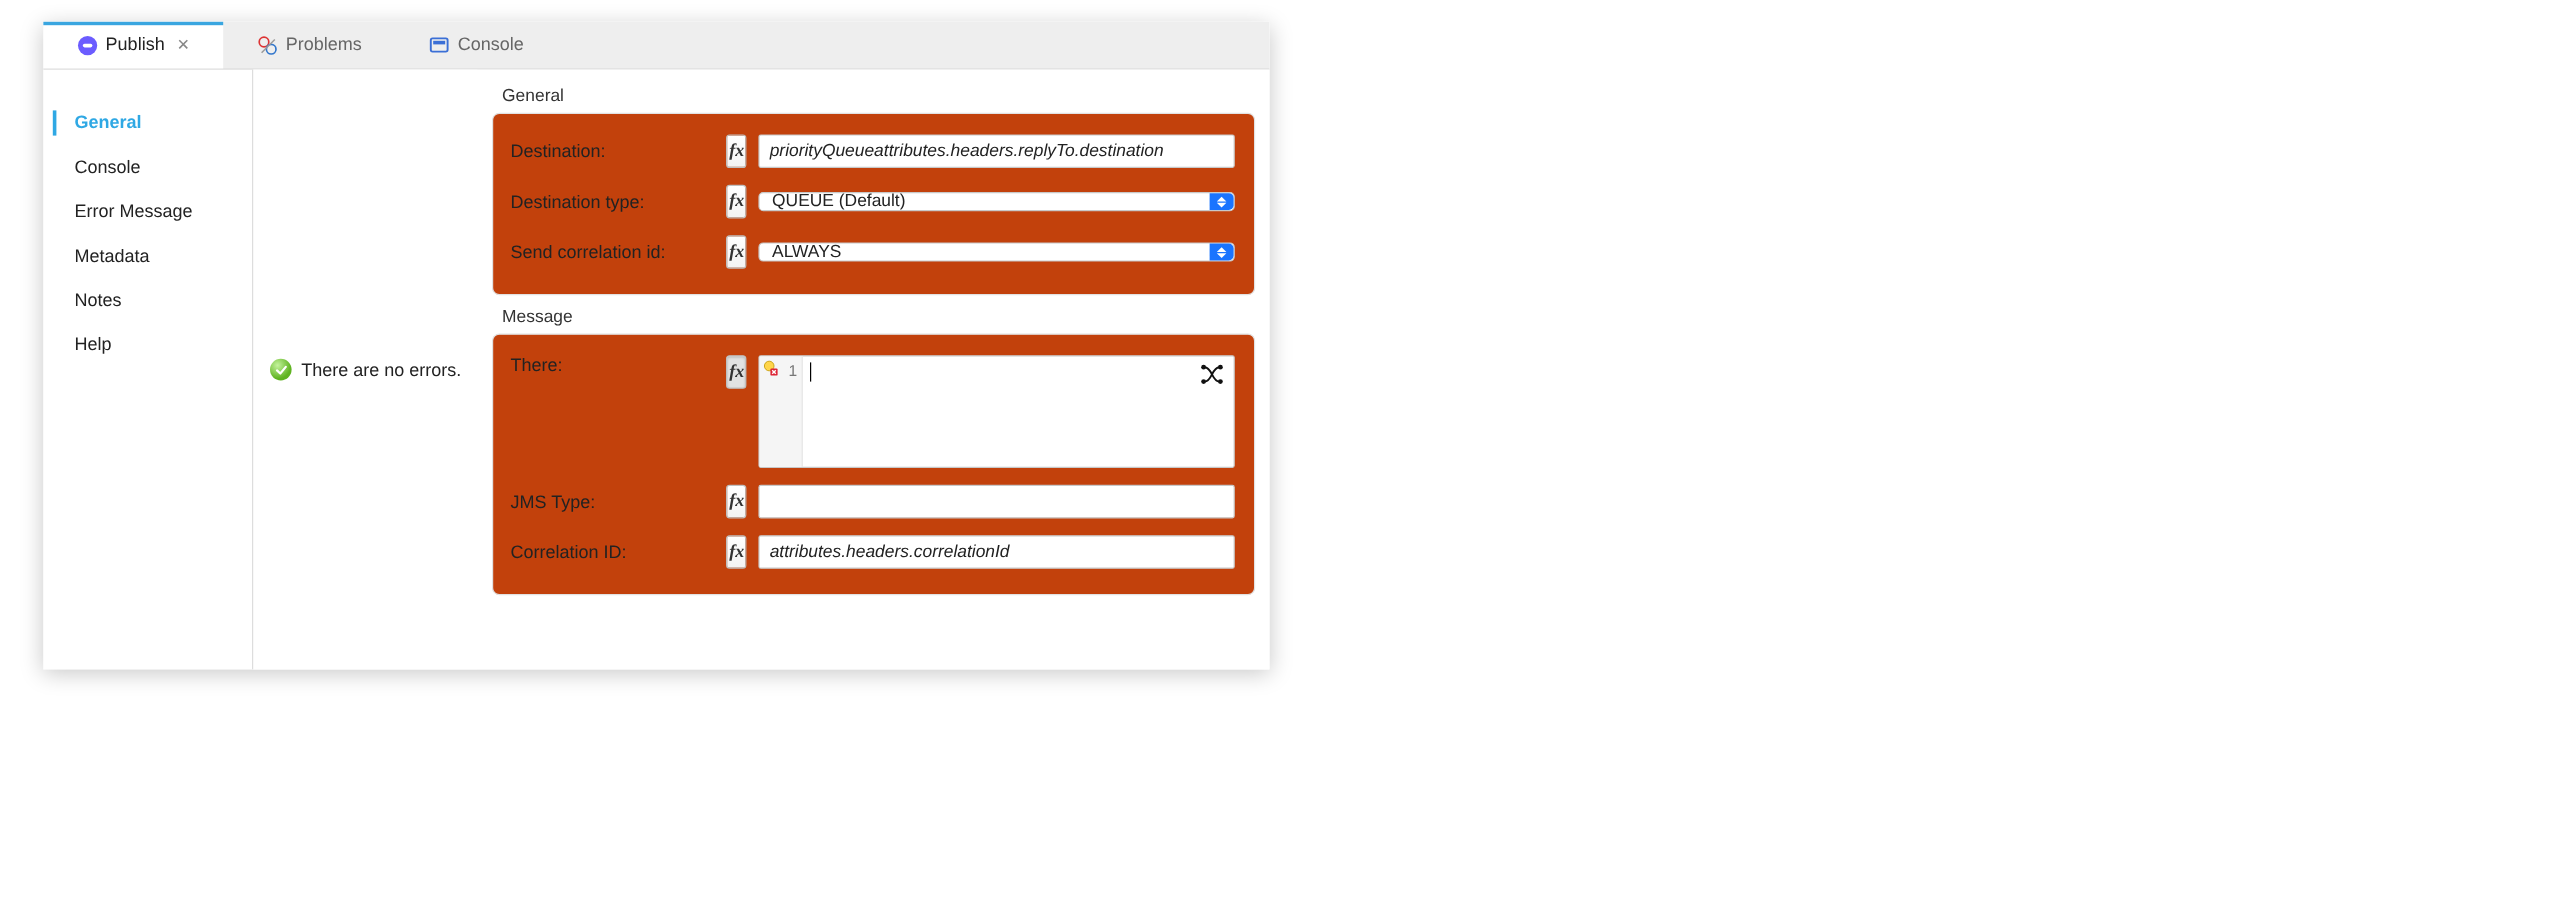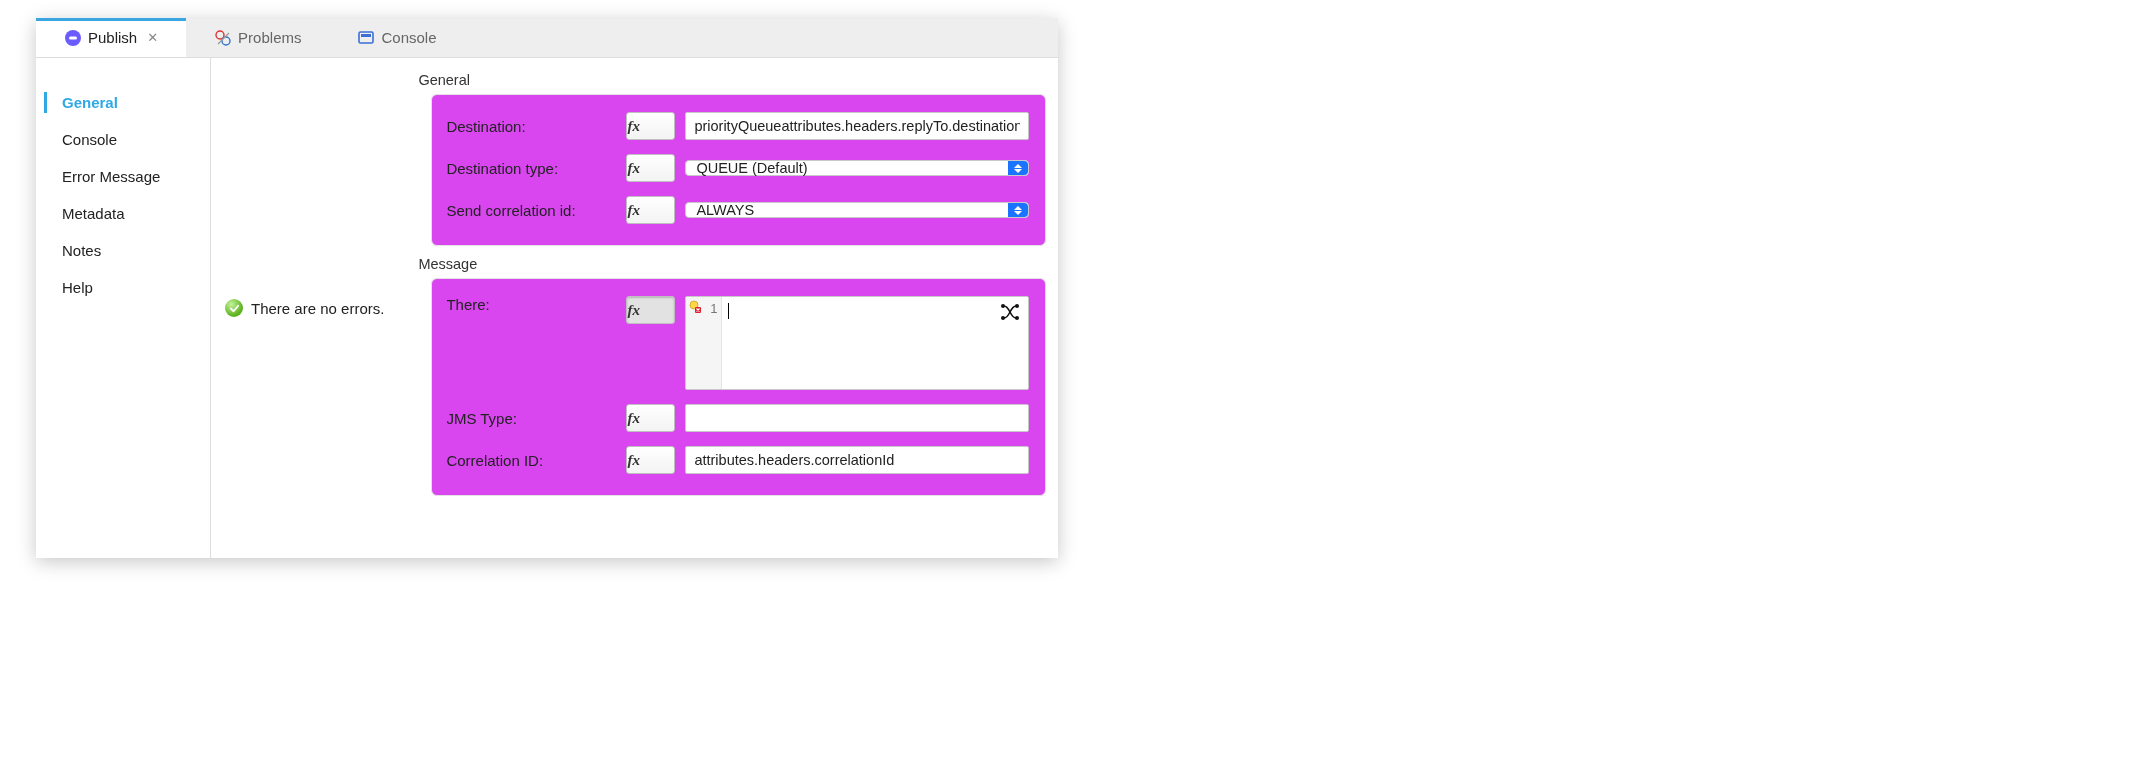--- a/index.html
+++ b/index.html
@@ -107,43 +107,42 @@
     flex:1; overflow:auto;
     padding: 4px 12px 12px 12px;
   }
 
   .section-title {
     font-size: 14.5px;
     color:#333;
     padding: 10px 8px 6px 8px;
   }
   .section-box {
-    background:#d946ef;
+    background:#c2410c;
     border:1px solid #e2e2e2;
     border-radius:6px;
     padding: 10px 16px 14px 14px;
-    margin-left: 21px;
   }
   .frow {
     display:flex;
     align-items:center;
     gap:10px;
     padding: 7px 0;
   }
   .frow .flabel {
     width: 170px;
     color:#222;
     font-size:15px;
   }
   .fx-btn {
-    width:49px; height:28px;
+    width:17px; height:28px;
     border:1px solid #bfbfbf;
     background: linear-gradient(#fff,#f3f3f3);
     border-radius:3px;
-    display:flex; align-items:center; 
+    display:flex; align-items:center; justify-content:center;
     font-family: "Times New Roman", serif;
     font-style: italic;
     font-weight: 600;
     font-size:15px;
     color:#333;
     cursor:pointer;
     flex:0 0 auto;
   }
   .fx-btn.active {
     background:#e2e2e2;
@@ -152,20 +151,21 @@
   .text-input {
     flex:1;
     height:28px;
     border:1px solid #c8c8c8;
     background:#fff;
     padding: 2px 8px;
     font-size:14.5px;
     color:#222;
     outline:none;
     border-radius:2px;
+    font-style:italic;
   }
   
   .mac-select {
     flex:1;
     height:16px;
     display:flex; align-items:center;
     border:1px solid #c8c8c8;
     background:#fff;
     border-radius:4px;
     position:relative;

